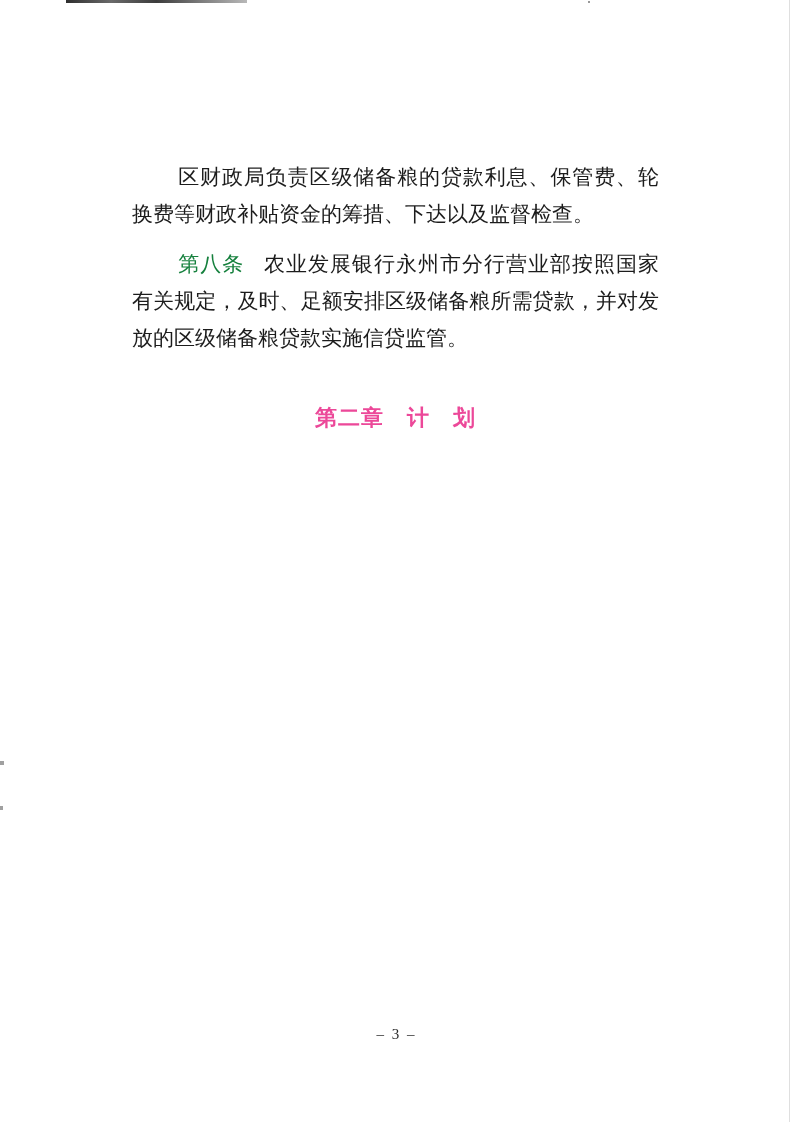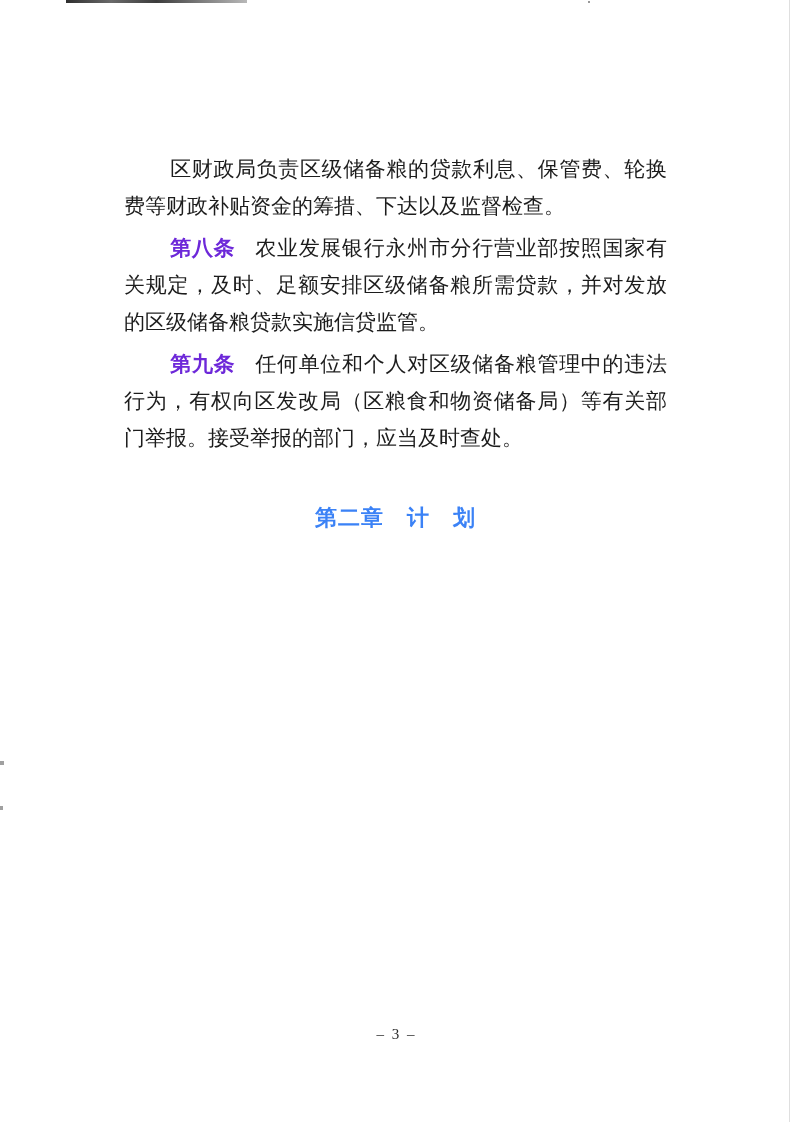--- a/index.html
+++ b/index.html
@@ -12,42 +12,42 @@
     font-family: "Liberation Serif", "DejaVu Serif", serif;
     color: #1c1c1c;
   }
   .doc {
     position: absolute;
     left: 120px;
     top: 147px;
     width: 551px;
   }
   .doc p {
-    margin: 4px;
+    margin: 12px;
     font-size: 21px;
     line-height: 37px;
     text-align: justify;
     text-indent: 2.2em;
     color: #1c1c1c;
   }
   .lead {
-    font-weight: bold;
+    font-weight: normal;
     margin-right: 0.95em;
     font-family: "Liberation Sans", "DejaVu Sans", sans-serif;
-    color: #6d28d9;
+    color: #15803d;
   }
   .chapter {
     margin: 42px 0 45px 0;
     font-size: 22px;
     line-height: 37px;
     font-weight: bold;
     text-align: center;
     letter-spacing: 1px;
     font-family: "Liberation Sans", "DejaVu Sans", sans-serif;
-    color: #3b82f6;
+    color: #ec4899;
   }
   .page-number {
     position: absolute;
     top: 1026px;
     left: 0;
     width: 100%;
     text-align: center;
     font-size: 15px;
     letter-spacing: 2px;
     color: #2a2a2a;
@@ -84,19 +84,16 @@
 <div class="speck speck-b"></div>
 <div class="speck speck-c"></div>
 
 <main class="doc">
   <p>
     <span>区财政局负责区级储备粮的贷款利息、保管费、轮换费等财政补贴资金的筹措、下达以及监督检查。</span>
   </p>
   <p>
     <span class="lead">第八条</span><span>农业发展银行永州市分行营业部按照国家有关规定，及时、足额安排区级储备粮所需贷款，并对发放的区级储备粮贷款实施信贷监管。</span>
   </p>
-  <p>
-    <span class="lead">第九条</span><span>任何单位和个人对区级储备粮管理中的违法行为，有权向区发改局（区粮食和物资储备局）等有关部门举报。接受举报的部门，应当及时查处。</span>
-  </p>
   <h2 class="chapter">第二章　计　划</h2>
 </main>
 
 <footer class="page-number">– 3 –</footer>
 
 </body></html>

